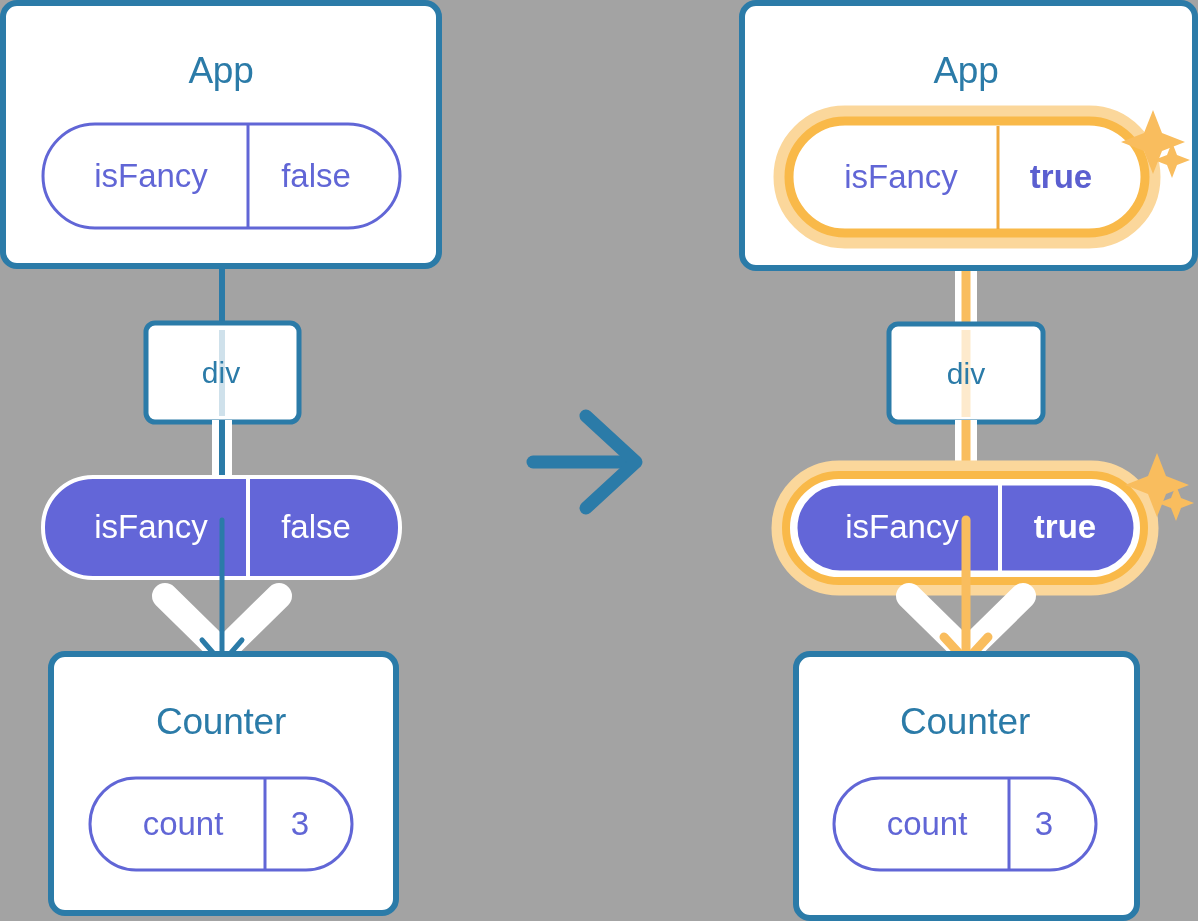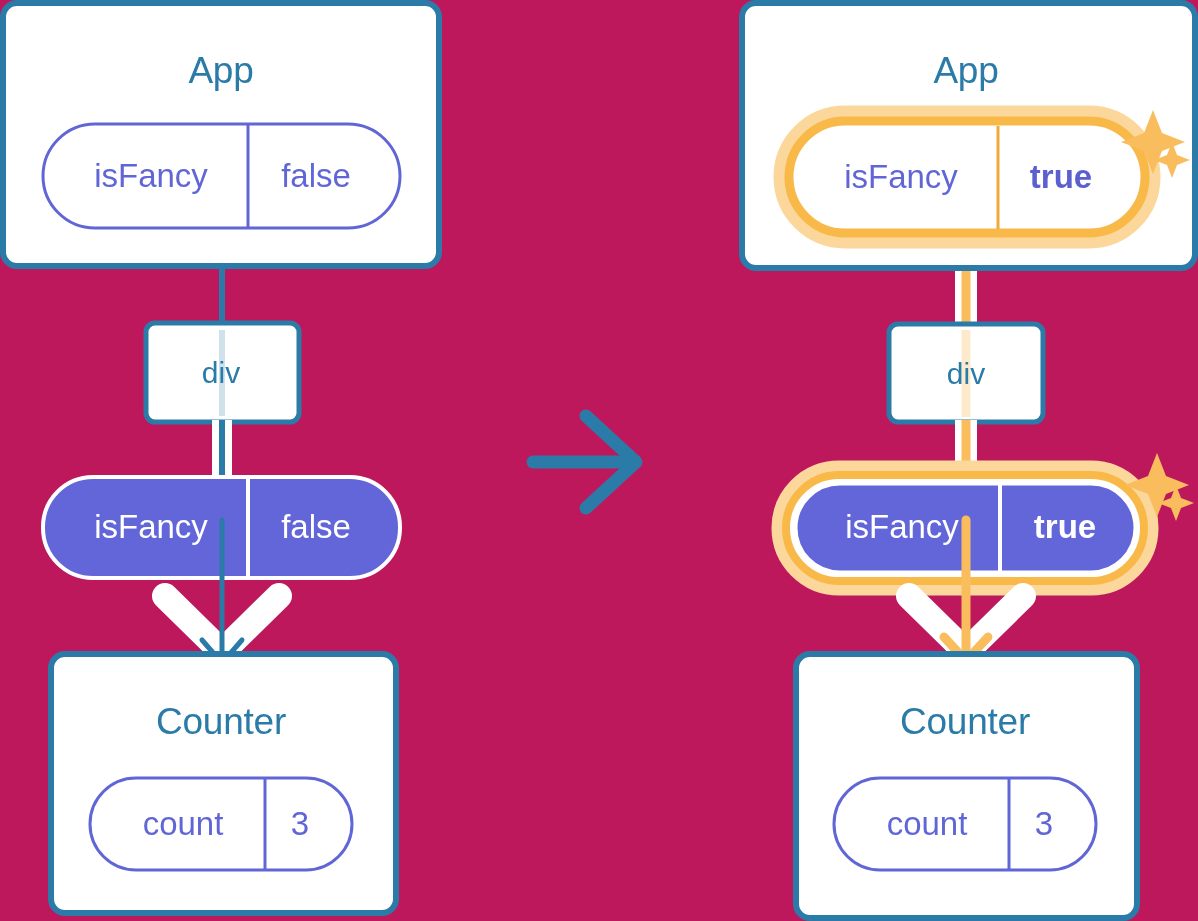--- a/index.html
+++ b/index.html
@@ -62,21 +62,21 @@
   }
   .div-label {
     font-size: 30px;
     fill: #2b7ba8;
     text-anchor: middle;
   }
 </style>
 </head>
 <body style="background: rgb(77, 102, 112);">
 
-<div id="stage" style="background: #be185d;">
+<div id="stage" style="background: #a3a3a3;">
 
   <svg class="layer" viewBox="0 0 1198 921">
 
     <line x1="222" y1="176" x2="222" y2="330" stroke="#2b7ba8" stroke-width="6"></line>
 
     <rect x="3" y="3" width="436" height="263" rx="14" ry="14" fill="#ffffff" stroke="#2b7ba8" stroke-width="6"></rect>
 
     <text class="svgtext comp-title" x="221" y="73">App</text>
 
     <rect x="43" y="124" width="357" height="104" rx="52" ry="52" fill="#ffffff" stroke="#6166d6" stroke-width="3"></rect>

